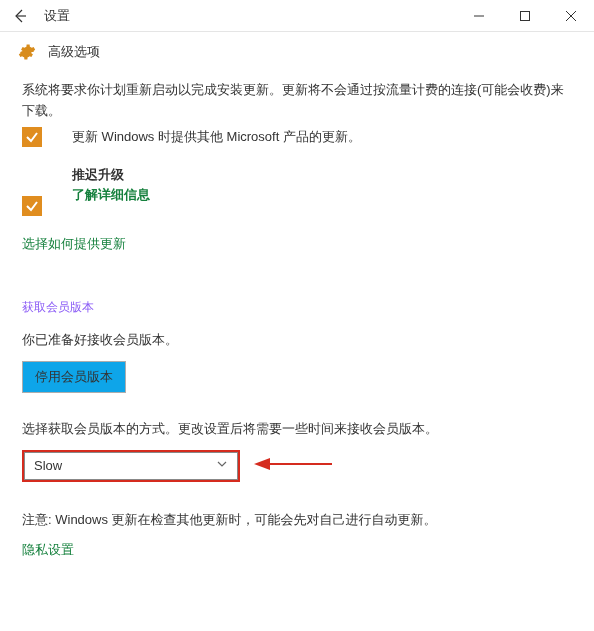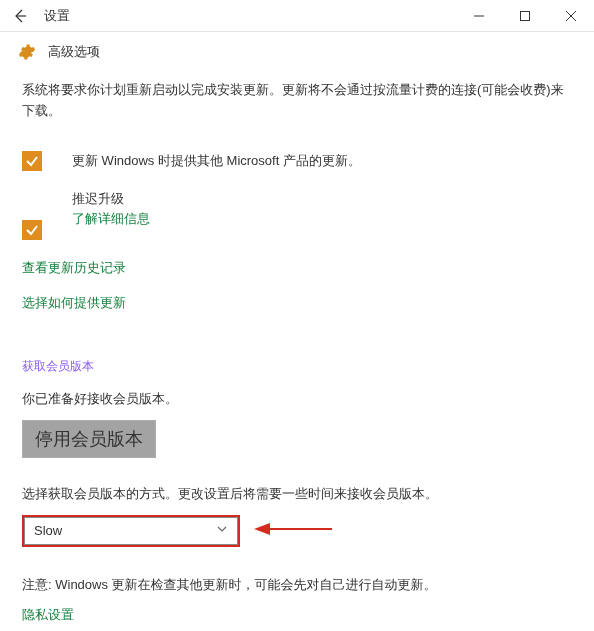--- a/index.html
+++ b/index.html
@@ -68,21 +68,21 @@
       margin-left: 12px;
       font-weight: 500;
     }
     .content {
       padding: 8px 22px 0 22px;
     }
     .body-text {
       font-size: 13px;
       color: #333;
       line-height: 1.6;
-      margin-bottom: 28px;
+      margin-bottom: 4px;
     }
     .check-row {
       display: flex;
       align-items: flex-end;
       margin-bottom: 18px;
       gap: 20px;
     }
     .checkbox {
       width: 20px;
       height: 20px;
@@ -98,43 +98,44 @@
     .check-label {
       font-size: 13px;
       color: #333;
       margin-left: 10px;
       line-height: 1.5;
     }
     .check-stack {
       display: flex;
       flex-direction: column;
       margin-left: 10px;
+      font-weight: bold;
     }
     .link {
       color: #15803d;
       font-size: 13px;
       cursor: pointer;
       margin-bottom: 12px;
       display: inline-block;
     }
     .link.small-gap {
       margin-top: 2px;
     }
     .section-heading {
       font-size: 12px;
       color: #8b5cf6;
       margin-top: 34px;
       margin-bottom: 14px;
       font-weight: 400;
     }
     .btn {
       border: 1px solid #adadad;
-      background: #a3a3a3;
-      color: #333;
-      font-size: 18px;
+      background: #0ea5e9;
+      color: #333;
+      font-size: 13px;
       padding: 6px 12px;
       display: inline-block;
       cursor: pointer;
       margin-bottom: 26px;
     }
     .dropdown-wrap {
       margin-top: 10px;
       margin-bottom: 28px;
       display: flex;
       align-items: center;
@@ -226,23 +227,20 @@
       <svg width="14" height="14" viewBox="0 0 14 14">
           <path d="M2 7 L6 11 L12 3" stroke="#fff" stroke-width="2" fill="none"></path>
         </svg>
     </div>
     <div class="check-stack">
       <div class="check-label" style="margin-left:0">推迟升级</div>
       <span class="link small-gap">了解详细信息</span>
     </div>
   </div>
 
-  <div class="link-block">
-    <span class="link">查看更新历史记录</span>
-  </div>
   <div class="link-block">
     <span class="link">选择如何提供更新</span>
   </div>
 
   <div class="section-heading">获取会员版本</div>
 
   <div class="body-text" style="margin-bottom:10px">你已准备好接收会员版本。</div>
 
   <div class="btn">停用会员版本</div>
 

